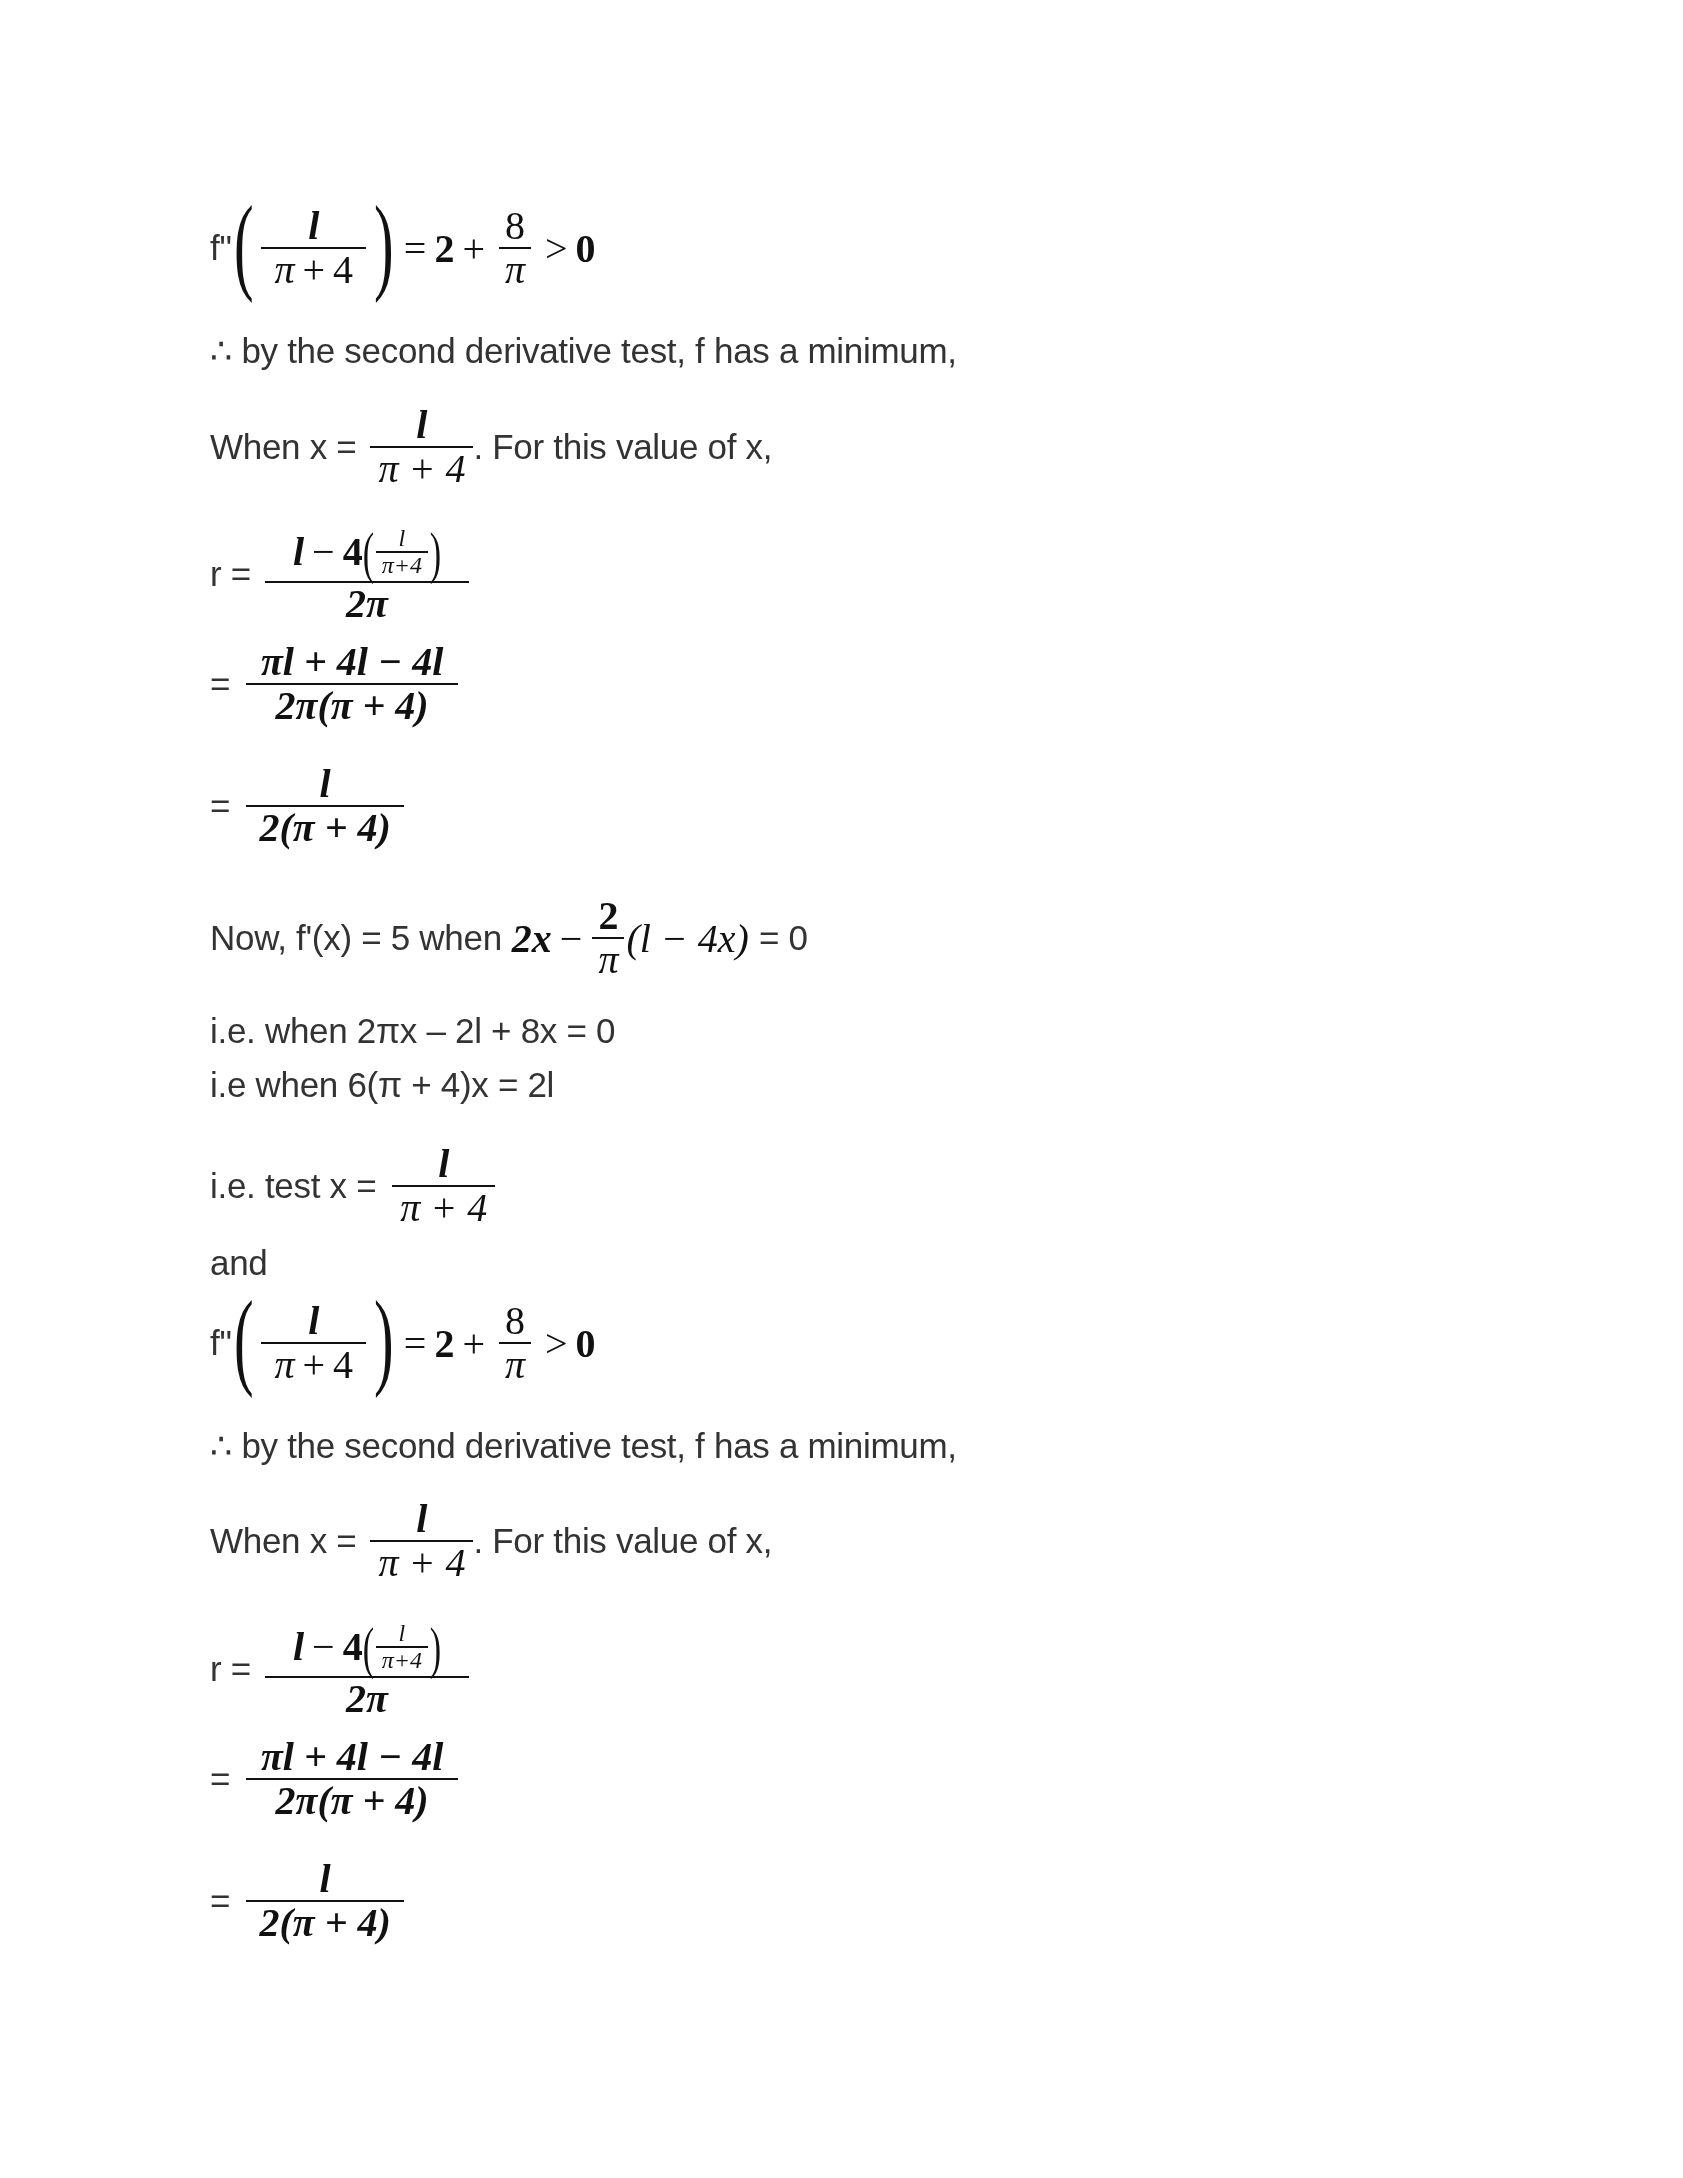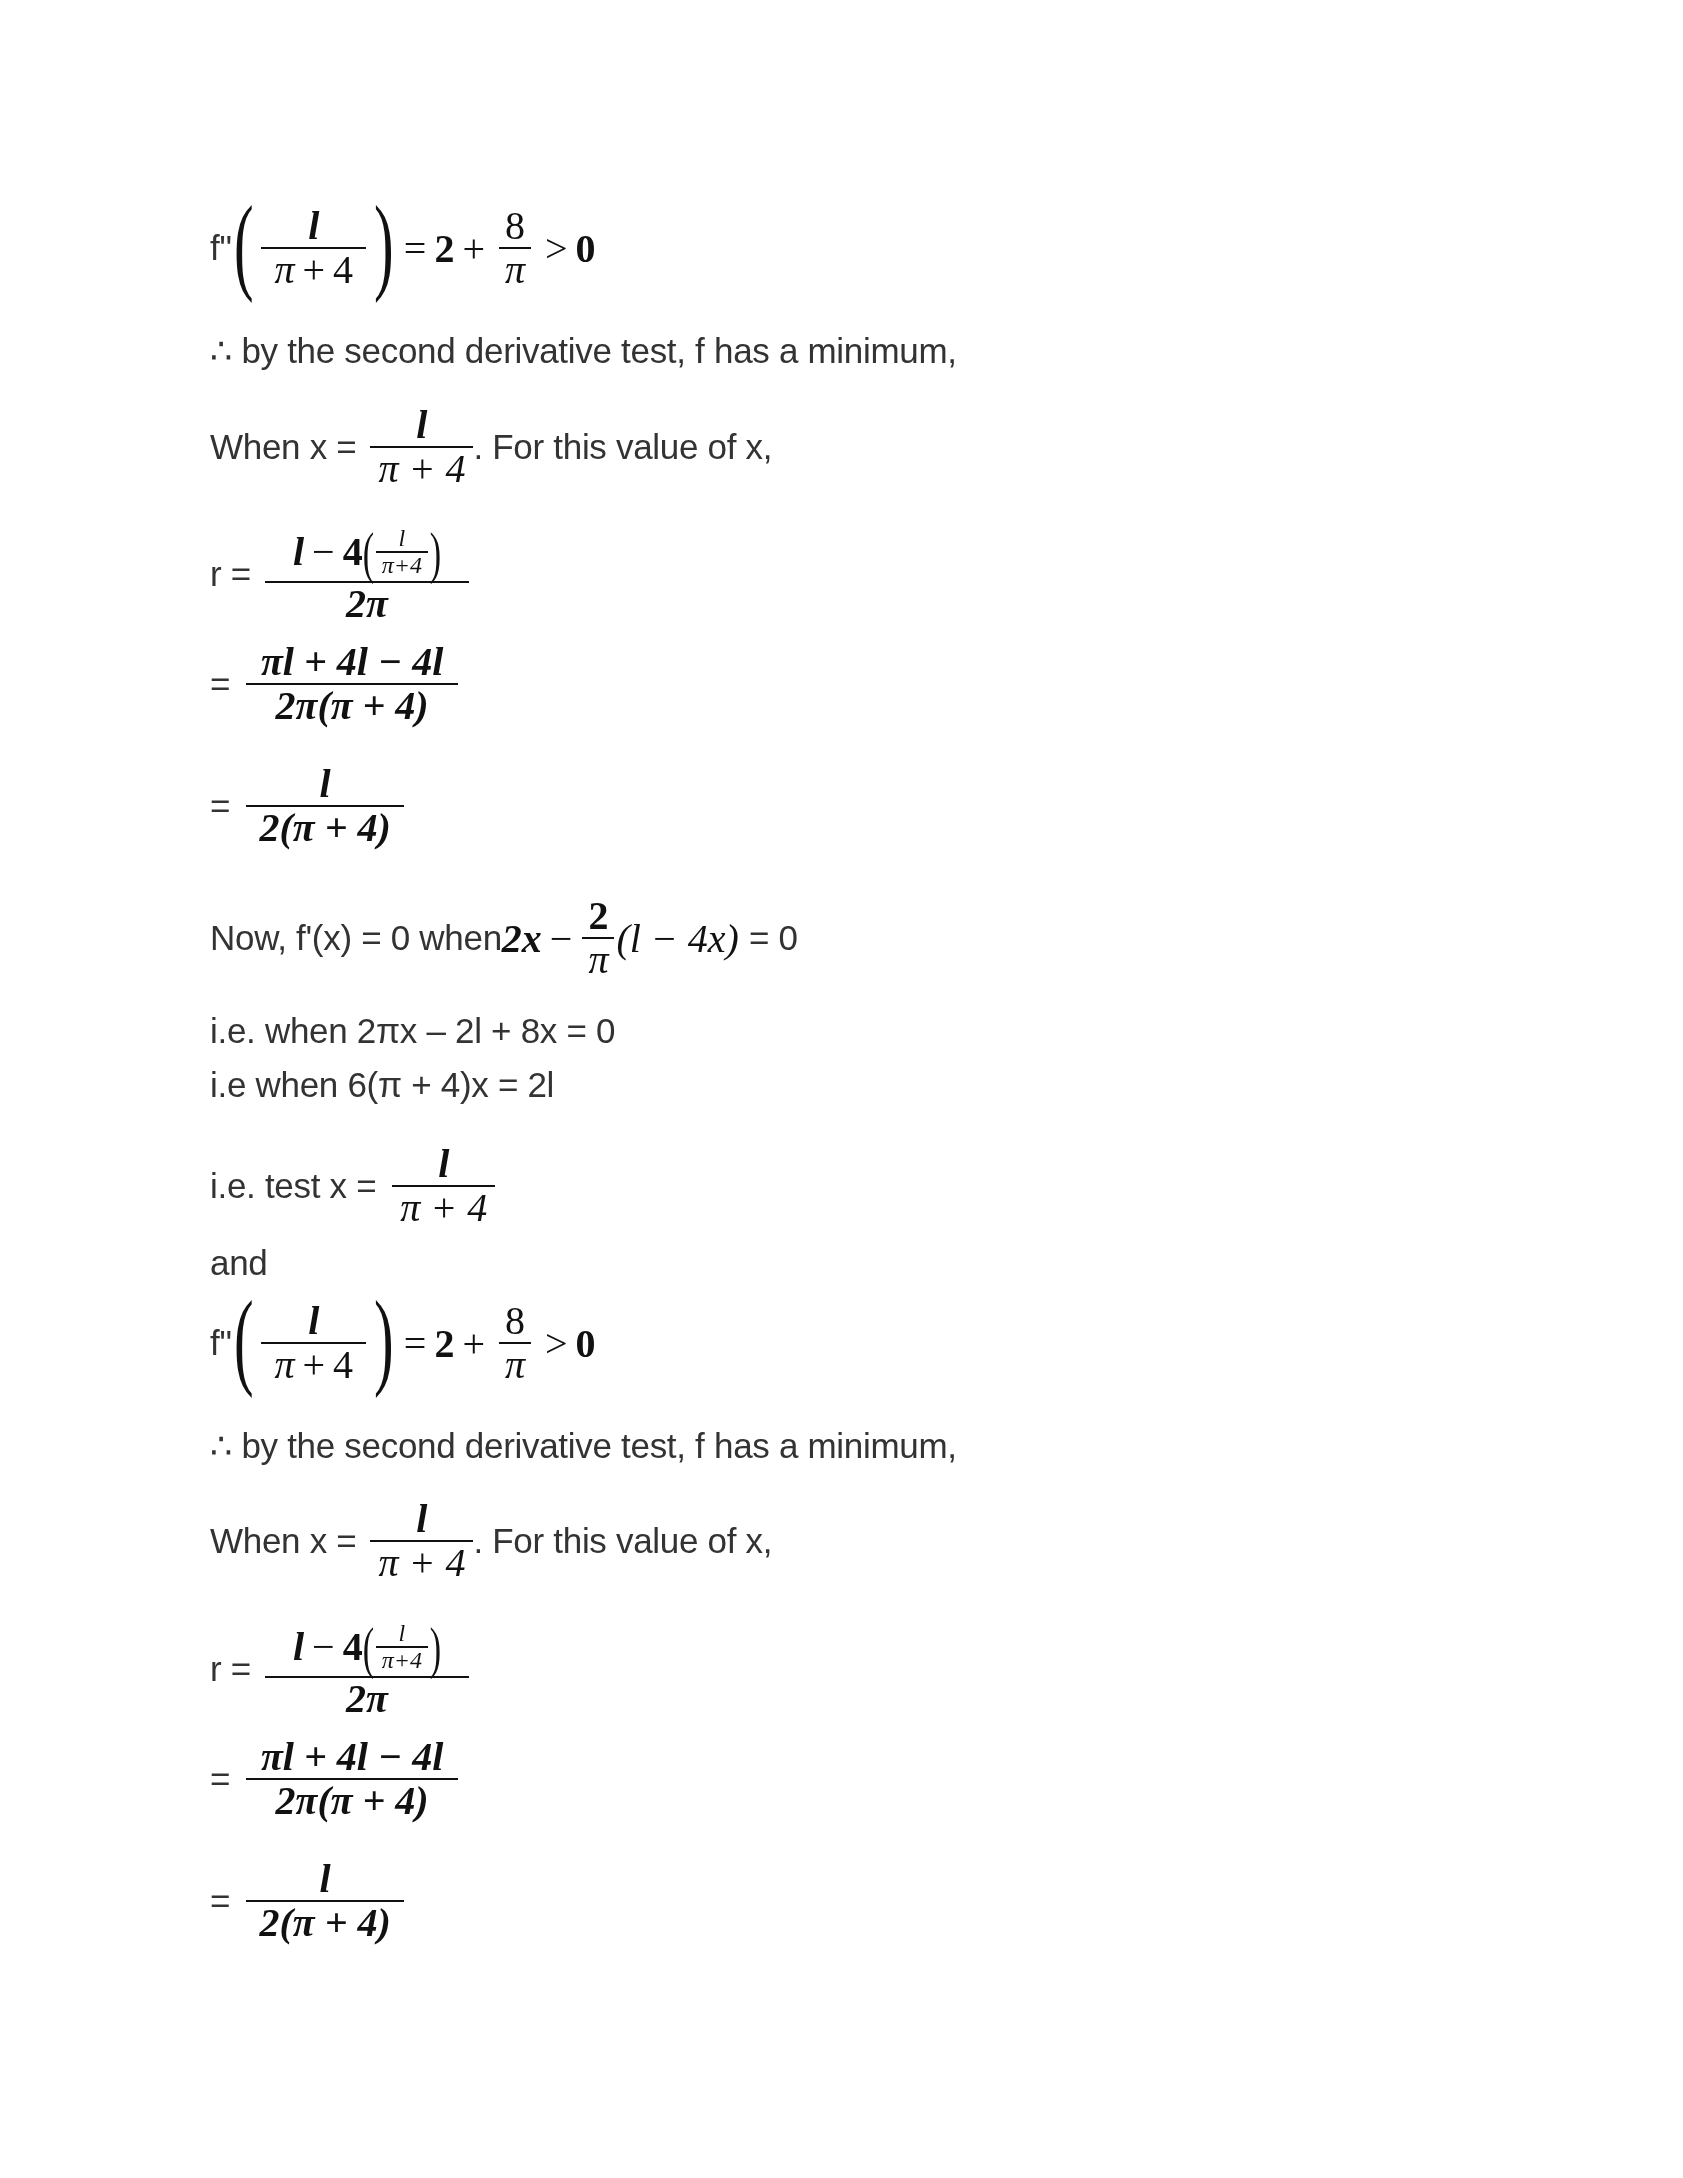--- a/index.html
+++ b/index.html
@@ -118,22 +118,22 @@
         <span class="mbi">l</span>
       </span>
     <span class="bar"></span>
     <span class="den">
         <span class="mbi">2(π + 4)</span>
       </span>
   </span>
 </div>
 
 <div class="row" style="top:938px;">
-  <span class="txt">Now, f'(x) = 0 when</span>
-  <span class="mbi" style="">2x</span>
+  <span class="txt">Now, f'(x) = 5 when</span>
+  <span class="mbi" style="margin-left:10px;">2x</span>
   <span class="m op">−</span>
   <span class="frac" style="margin:0 2px;">
     <span class="num">
         <span class="mb">2</span>
       </span>
     <span class="bar"></span>
     <span class="den">
         <span class="mi">π</span>
       </span>
   </span>

